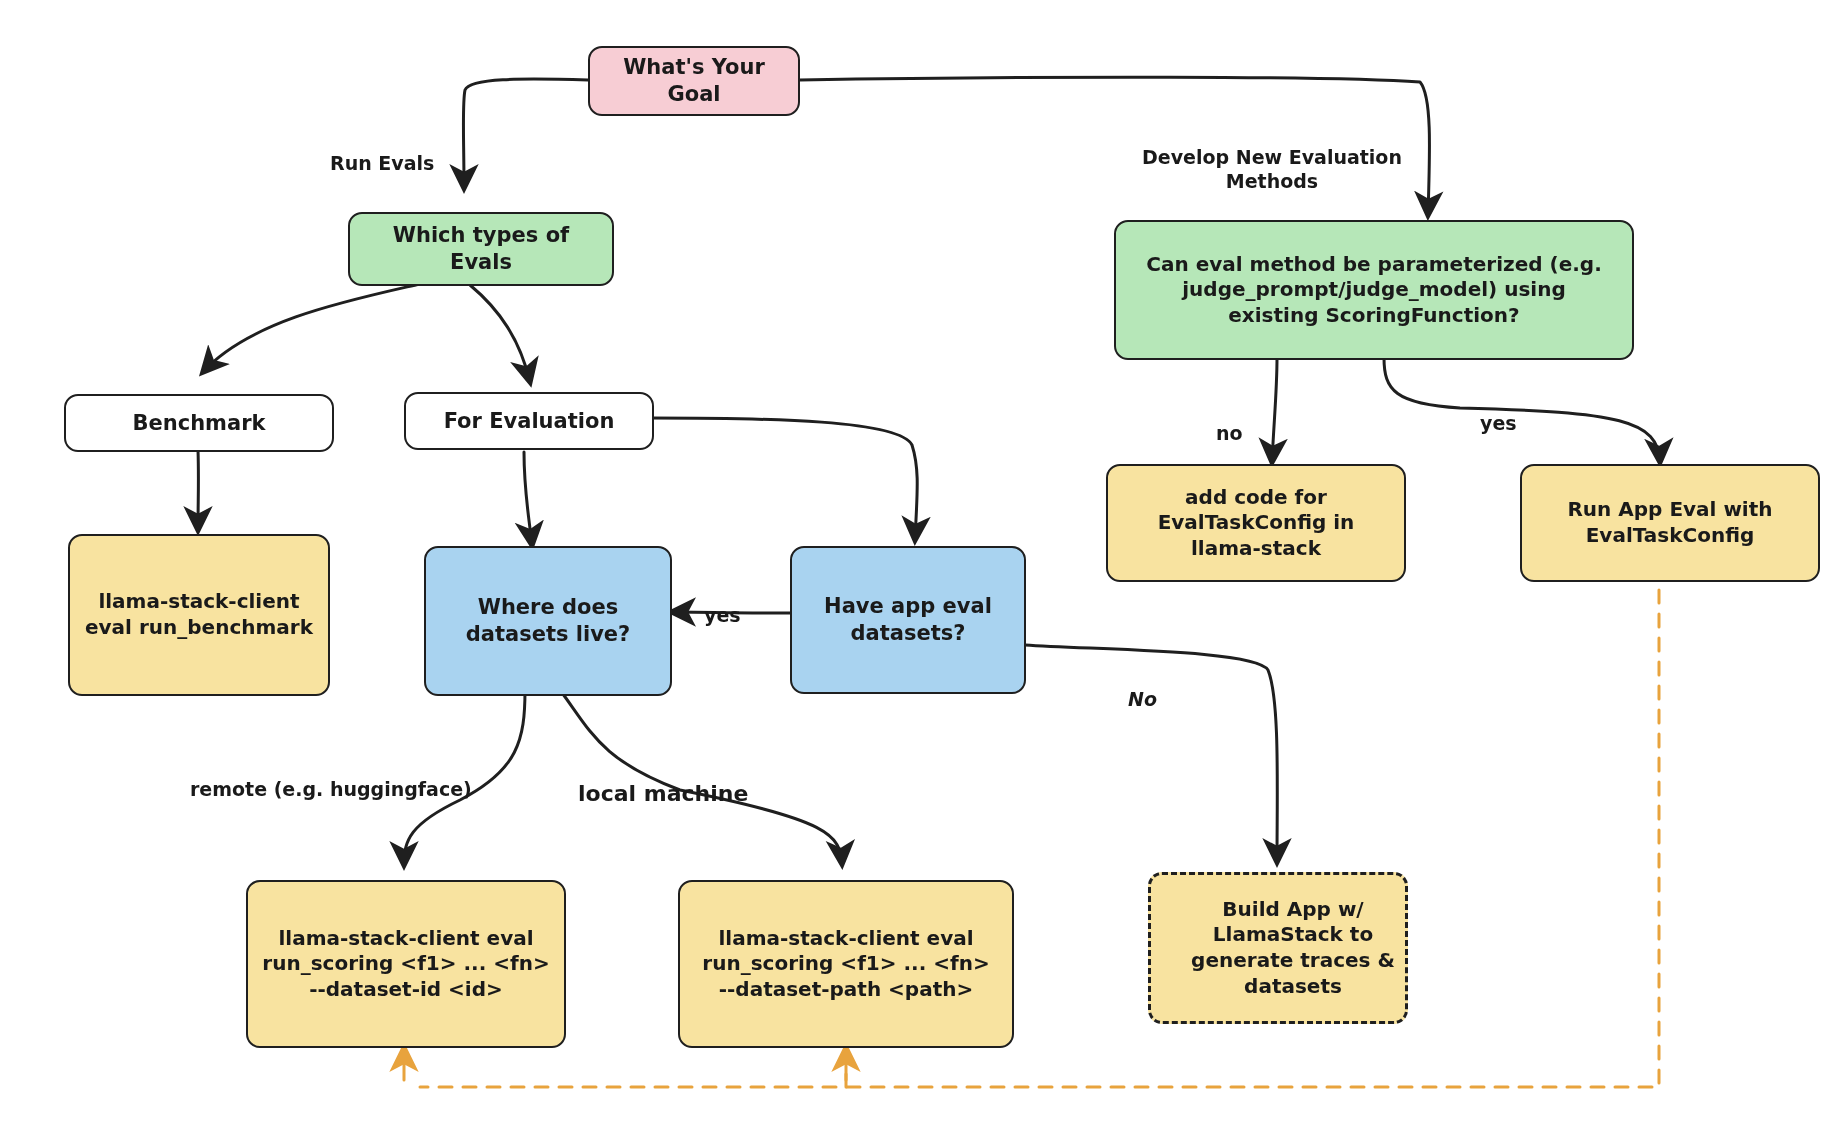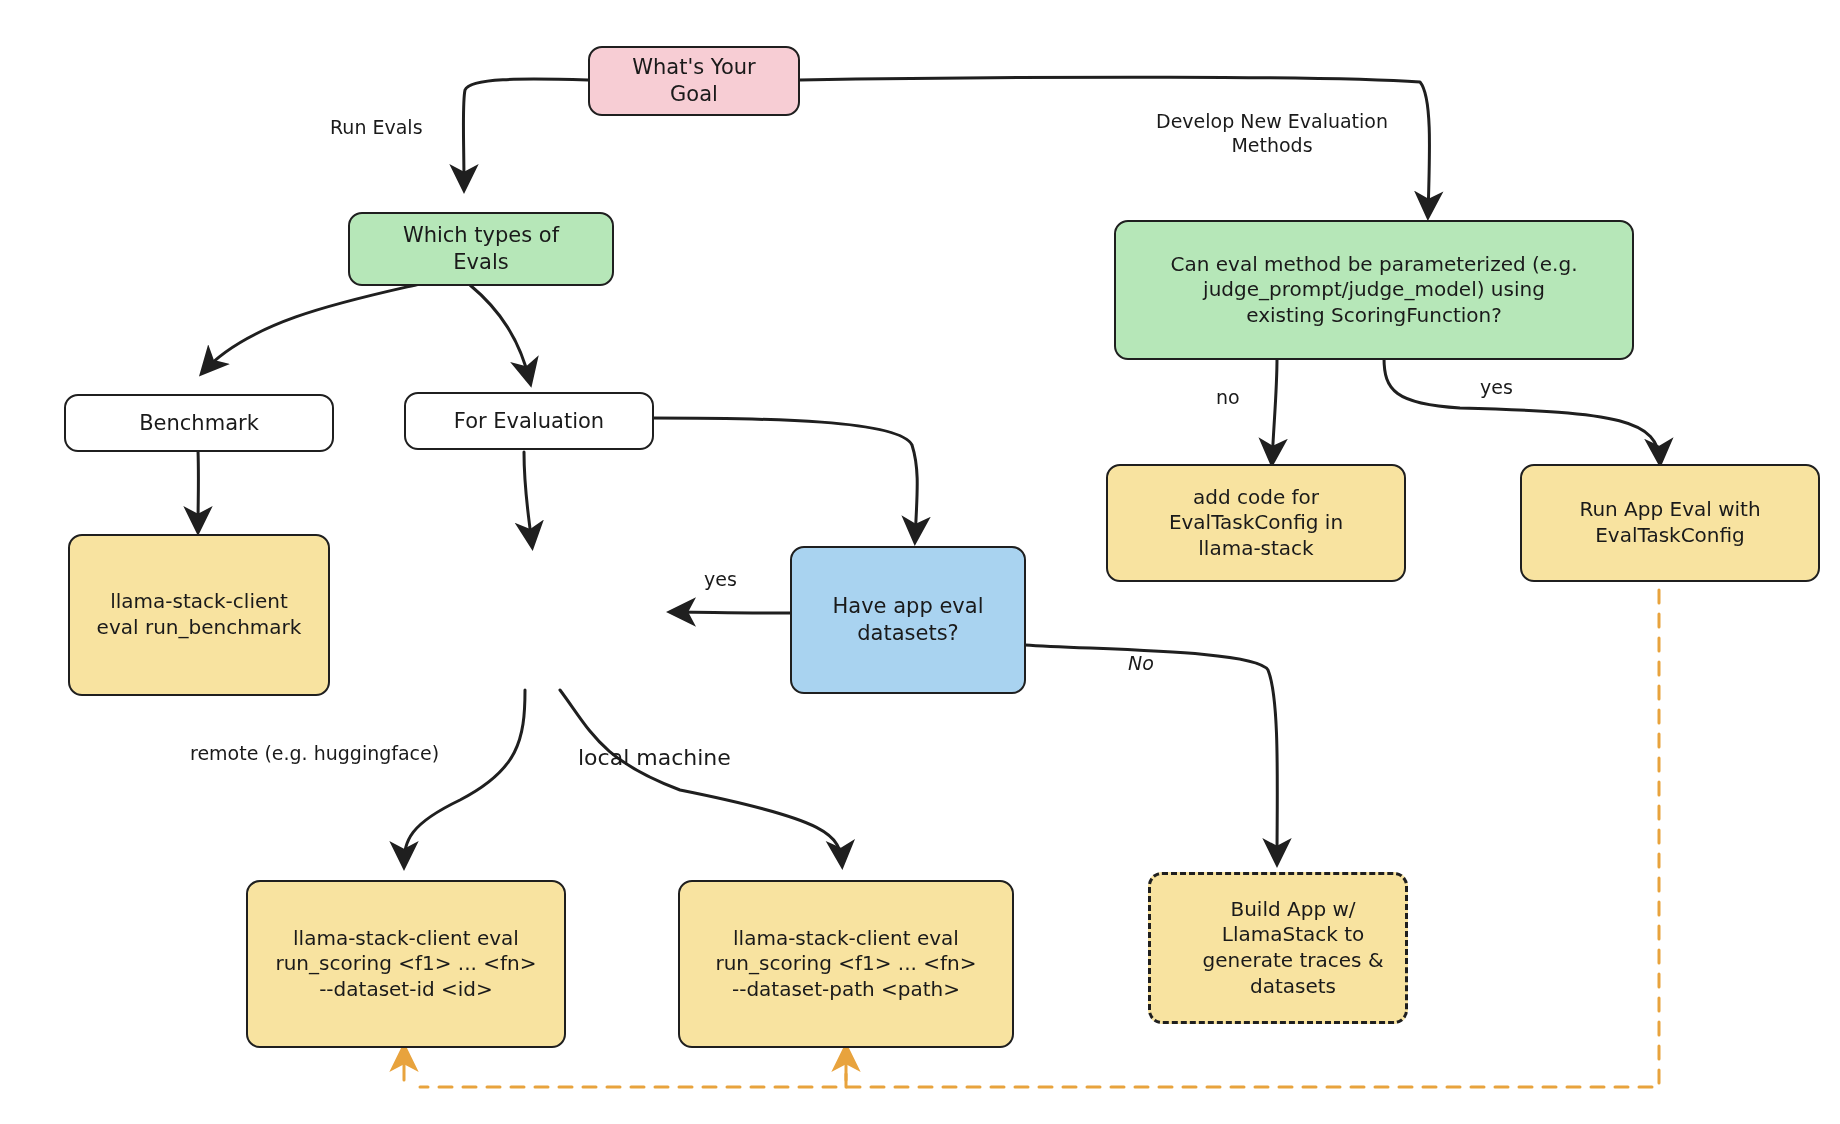--- a/index.html
+++ b/index.html
@@ -9,20 +9,21 @@
   }
   body {
     font-family: "DejaVu Sans", sans-serif;
   }
   #canvas {
     position: relative;
     width: 1840px;
     height: 1124px;
     background: #ffffff;
     overflow: hidden;
+    font-weight: bold;
   }
   svg.edges {
     position: absolute;
     left: 0;
     top: 0;
     width: 1840px;
     height: 1124px;
     pointer-events: none;
   }
   .node {
@@ -46,20 +47,21 @@
   .white  { background: #ffffff; }
   .dashed { background: #f8e3a0; border-style: dashed; border-width: 3px; padding-left: 40px; }
 
   .edge-label {
     position: absolute;
     color: #1a1a1a;
     font-size: 19px;
     white-space: pre-line;
     line-height: 1.25;
     text-align: left;
+    margin-top: 36px;
   }
   .fs18 { font-size: 22px; }
   .fs20 { font-size: 20px; }
   .fs21 { font-size: 21px; }
 </style>
 </head>
 <body>
 
 <div id="canvas">
 
@@ -128,20 +130,22 @@
   <div class="node rounded yellow fs20" style="left:1106px; top:464px; width:300px; height:118px;">add code for
 EvalTaskConfig in
 llama-stack</div>
 
   <div class="node rounded yellow fs20" style="left:1508px; top:464px; width:300px; height:118px;margin-left:12px;">Run App Eval with
 EvalTaskConfig</div>
 
   <div class="node rounded yellow fs20" style="left:68px; top:534px; width:262px; height:162px;">llama-stack-client
 eval run_benchmark</div>
 
+  <div class="node rounded blue fs21" style="left:424px; top:546px; width:248px; height:150px;">Where does
+datasets live?</div>
 
   <div class="node rounded blue fs21" style="left:790px; top:546px; width:236px; height:148px;">Have app eval
 datasets?</div>
 
   <div class="node rounded yellow fs20" style="left:246px; top:880px; width:320px; height:168px;">llama-stack-client eval
 run_scoring &lt;f1&gt; ... &lt;fn&gt;
 --dataset-id &lt;id&gt;</div>
 
   <div class="node rounded yellow fs20" style="left:678px; top:880px; width:336px; height:168px;">llama-stack-client eval
 run_scoring &lt;f1&gt; ... &lt;fn&gt;

